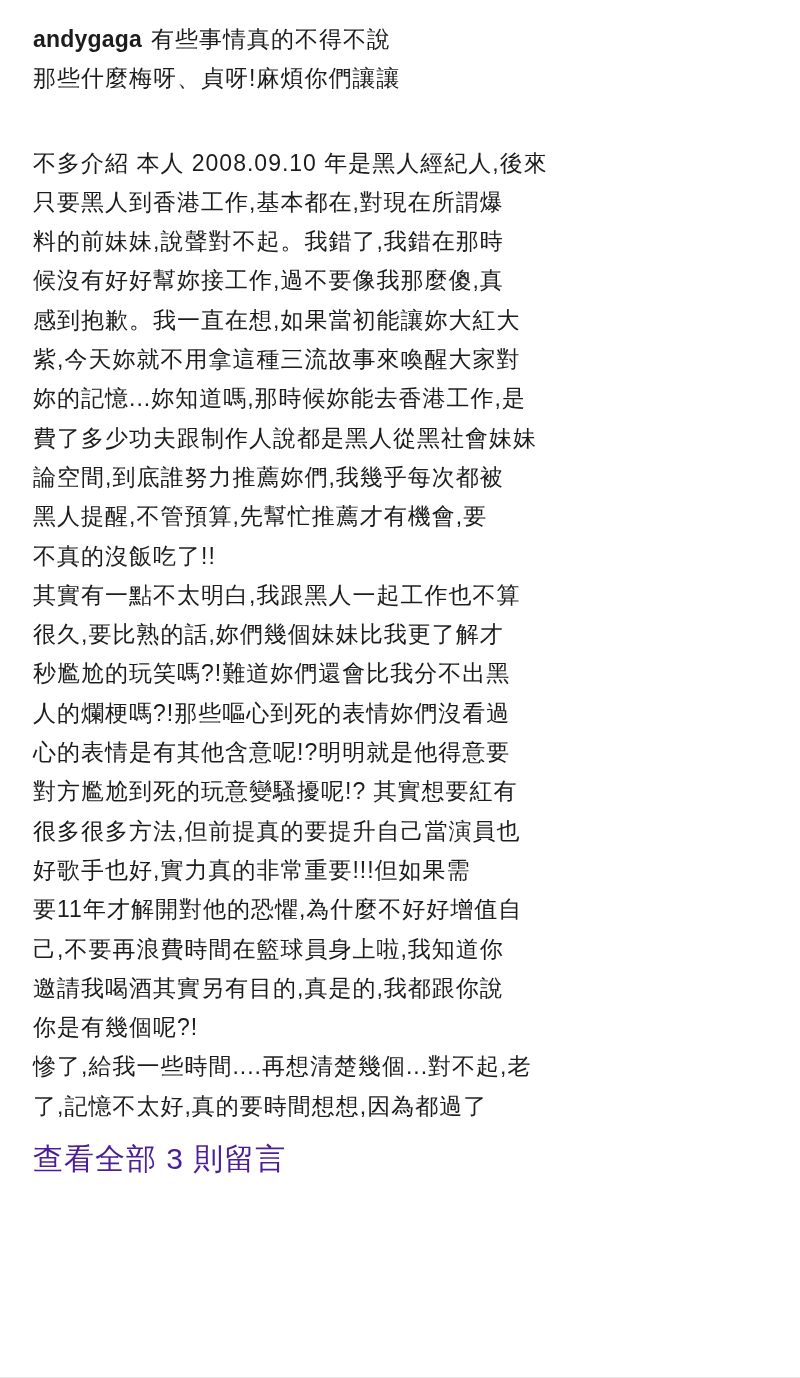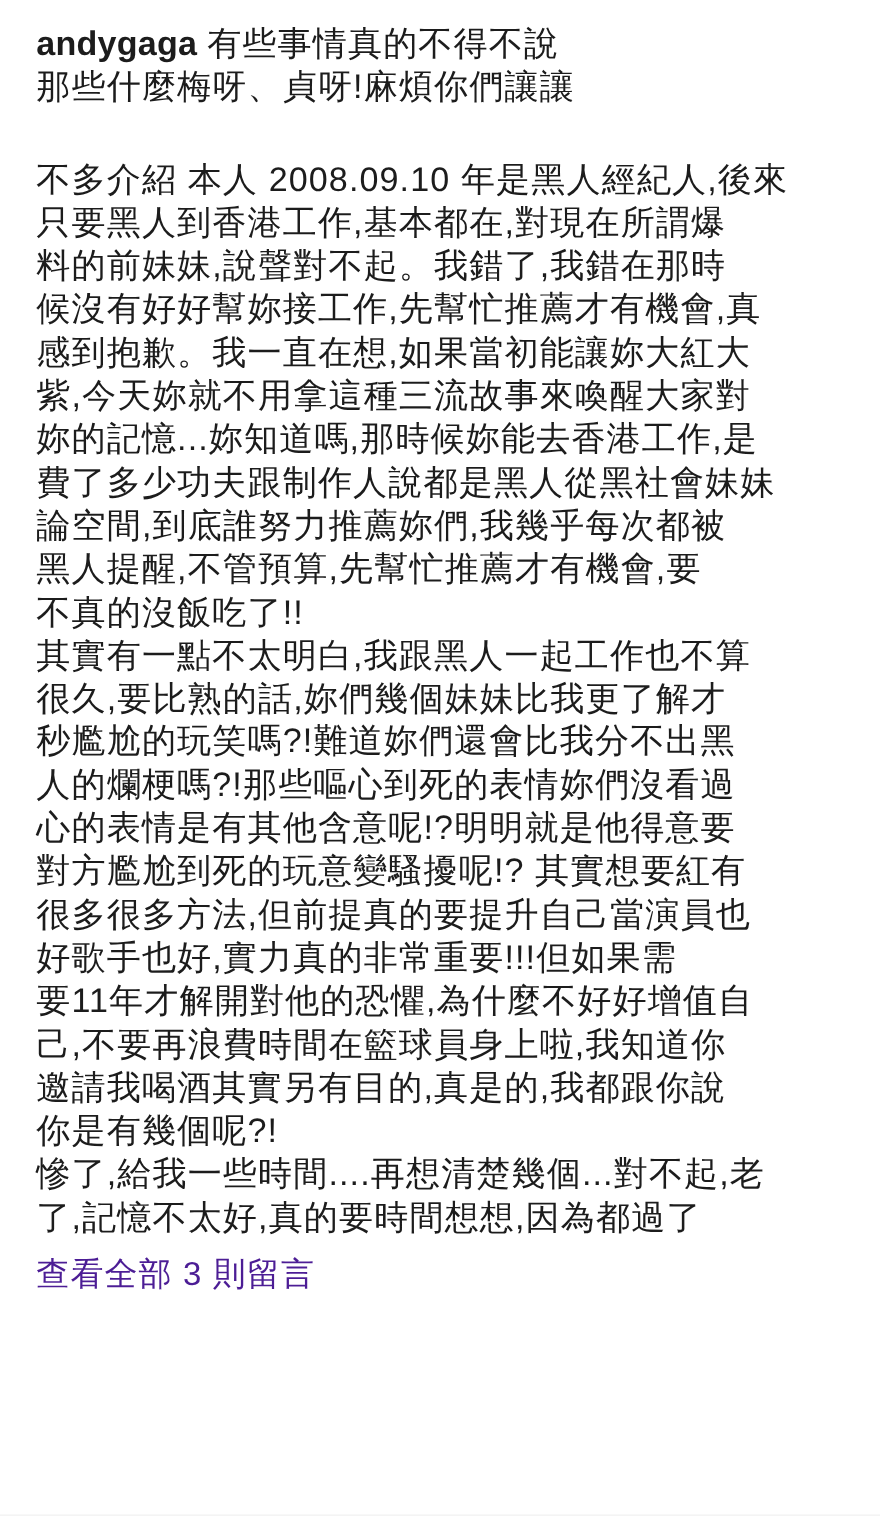--- a/index.html
+++ b/index.html
@@ -13,21 +13,21 @@
     height: 1378px;
     background: #ffffff;
     overflow: hidden;
     font-family: "Liberation Sans", sans-serif;
     color: #1c1c1c;
   }
   .content {
     padding: 20px 28px 0 33px;
   }
   .line {
-    font-size: 31px;
+    font-size: 23px;
     line-height: 39.3px;
     letter-spacing: 1px;
     white-space: nowrap;
   }
   .username {
     font-weight: 700;
     letter-spacing: 0.2px;
     margin-right: 9px;
     cursor: pointer;
   }
@@ -65,21 +65,21 @@
     </div>
 
     <div class="line">那些什麼梅呀、貞呀!麻煩你們讓讓</div>
 
     <div class="para-gap"></div>
 
     <div>
         <div class="line">不多介紹 本人 2008.09.10 年是黑人經紀人,後來</div>
         <div class="line">只要黑人到香港工作,基本都在,對現在所謂爆</div>
         <div class="line">料的前妹妹,說聲對不起。我錯了,我錯在那時</div>
-        <div class="line">候沒有好好幫妳接工作,先幫忙推薦才有機會,真</div>
+        <div class="line">候沒有好好幫妳接工作,過不要像我那麼傻,真</div>
         <div class="line">感到抱歉。我一直在想,如果當初能讓妳大紅大</div>
         <div class="line">紫,今天妳就不用拿這種三流故事來喚醒大家對</div>
         <div class="line">妳的記憶...妳知道嗎,那時候妳能去香港工作,是</div>
         <div class="line">費了多少功夫跟制作人說都是黑人從黑社會妹妹</div>
         <div class="line">論空間,到底誰努力推薦妳們,我幾乎每次都被</div>
         <div class="line">黑人提醒,不管預算,先幫忙推薦才有機會,要</div>
         <div class="line">不真的沒飯吃了!!</div>
         <div class="line">其實有一點不太明白,我跟黑人一起工作也不算</div>
         <div class="line">很久,要比熟的話,妳們幾個妹妹比我更了解才</div>
         <div class="line">秒尷尬的玩笑嗎?!難道妳們還會比我分不出黑</div>

